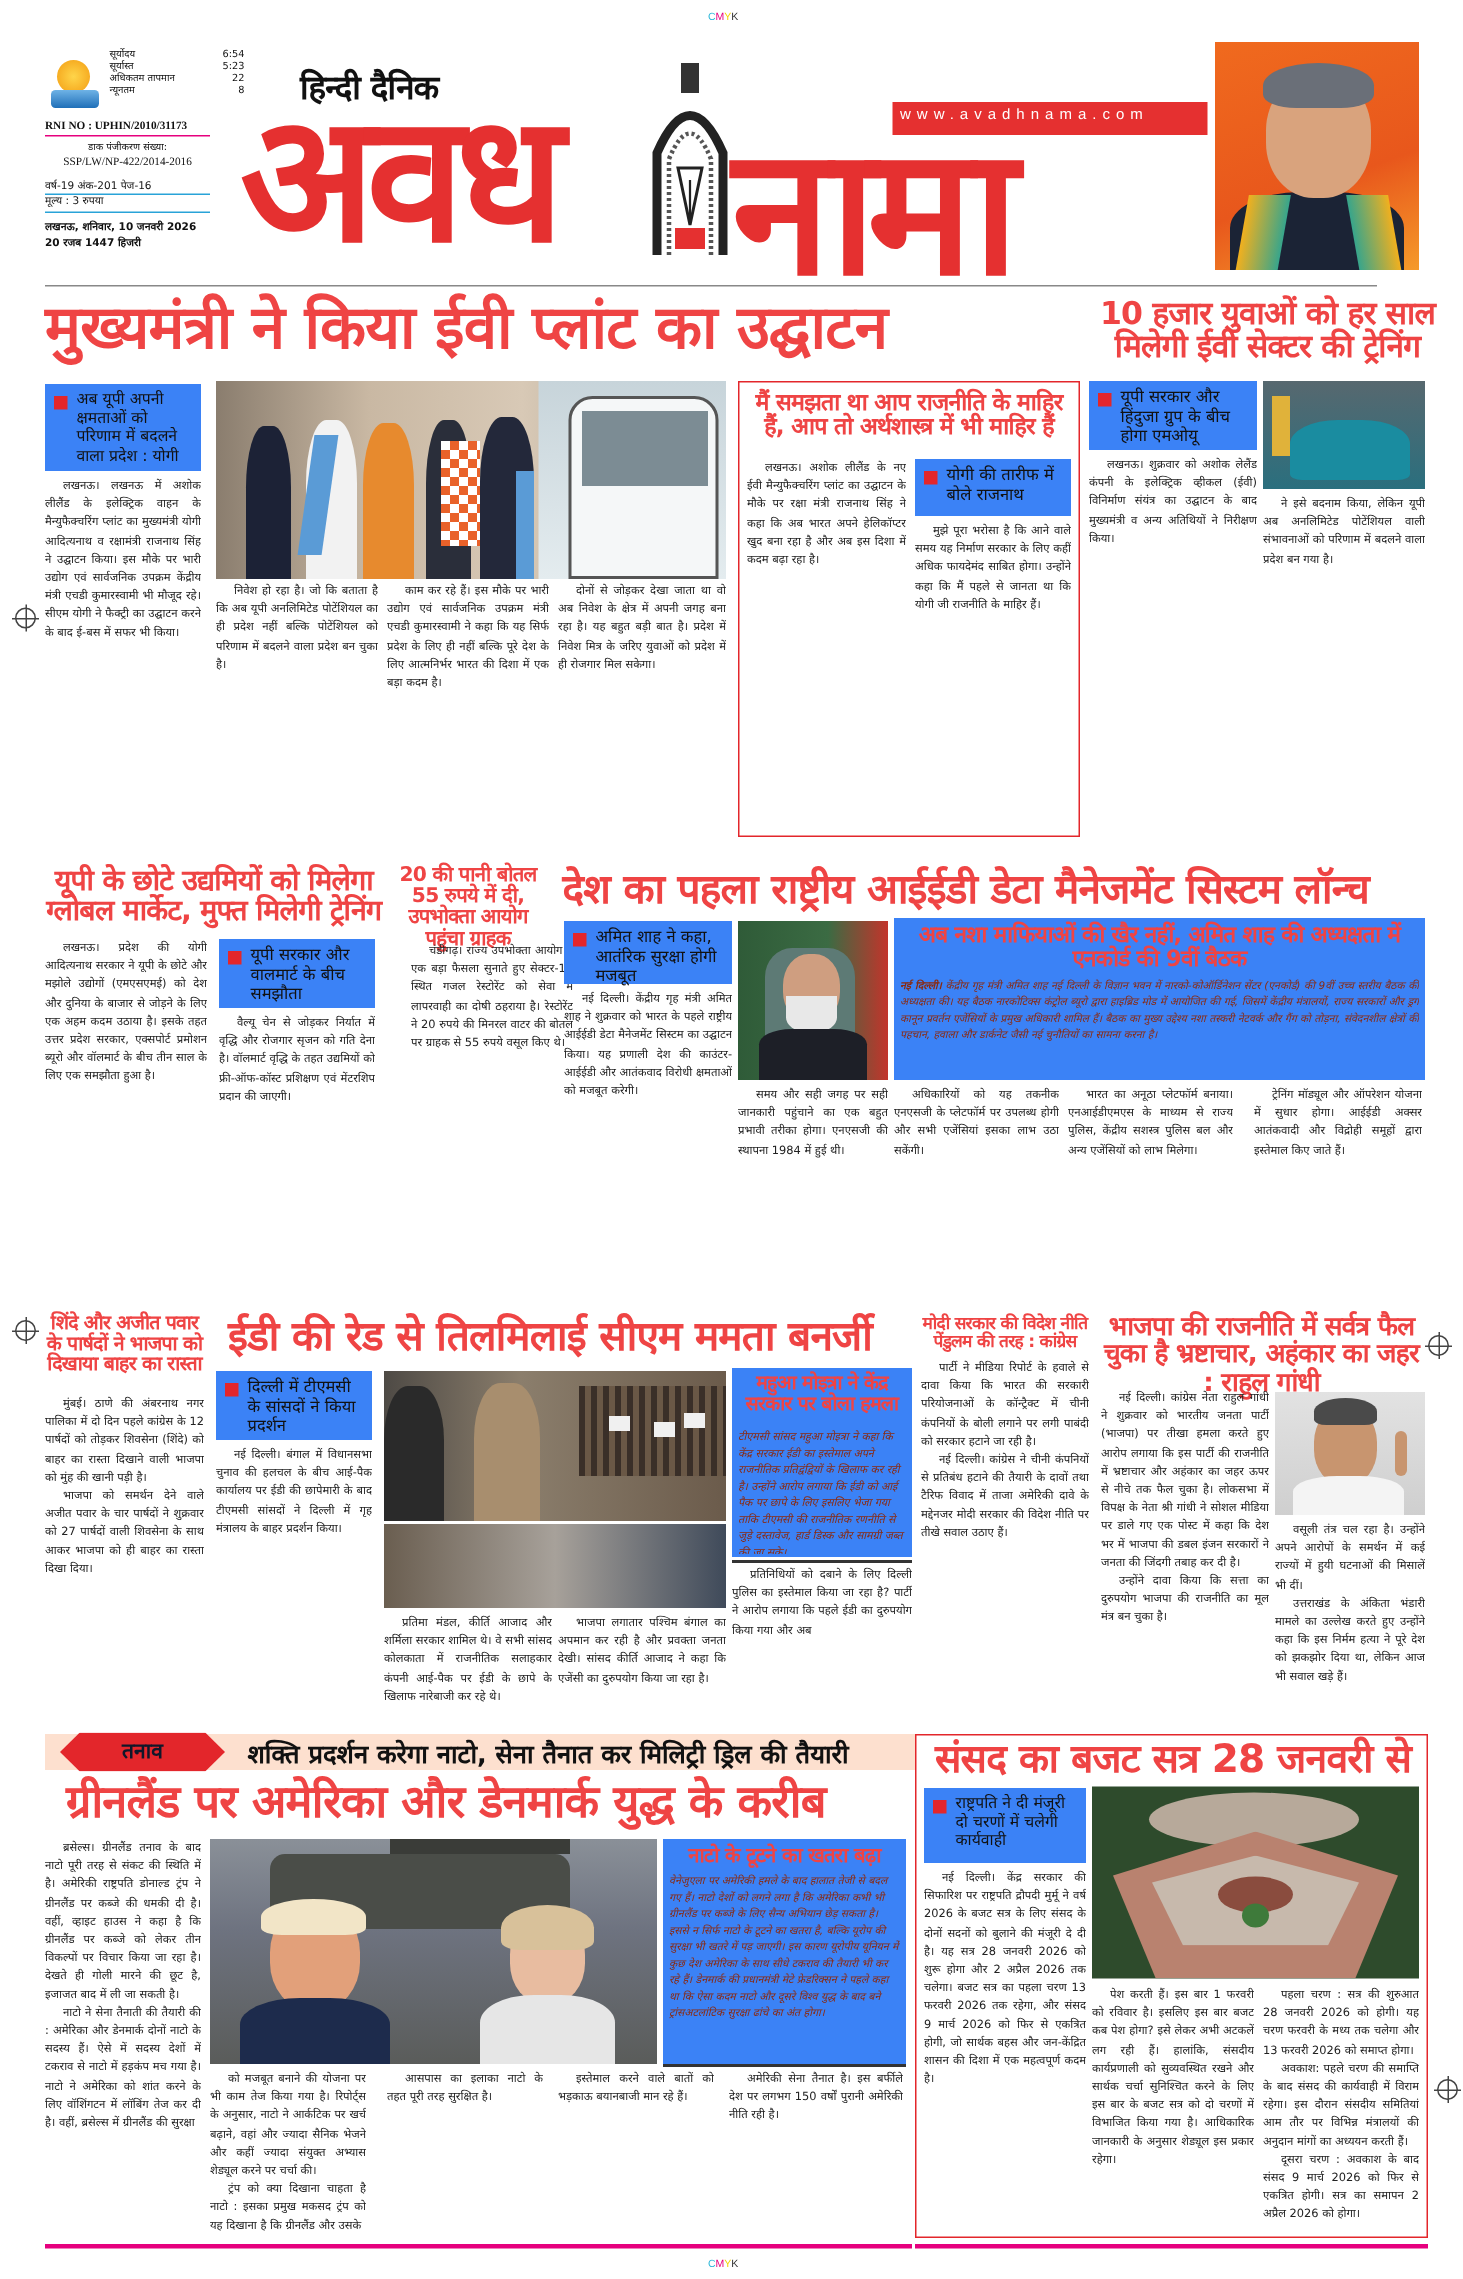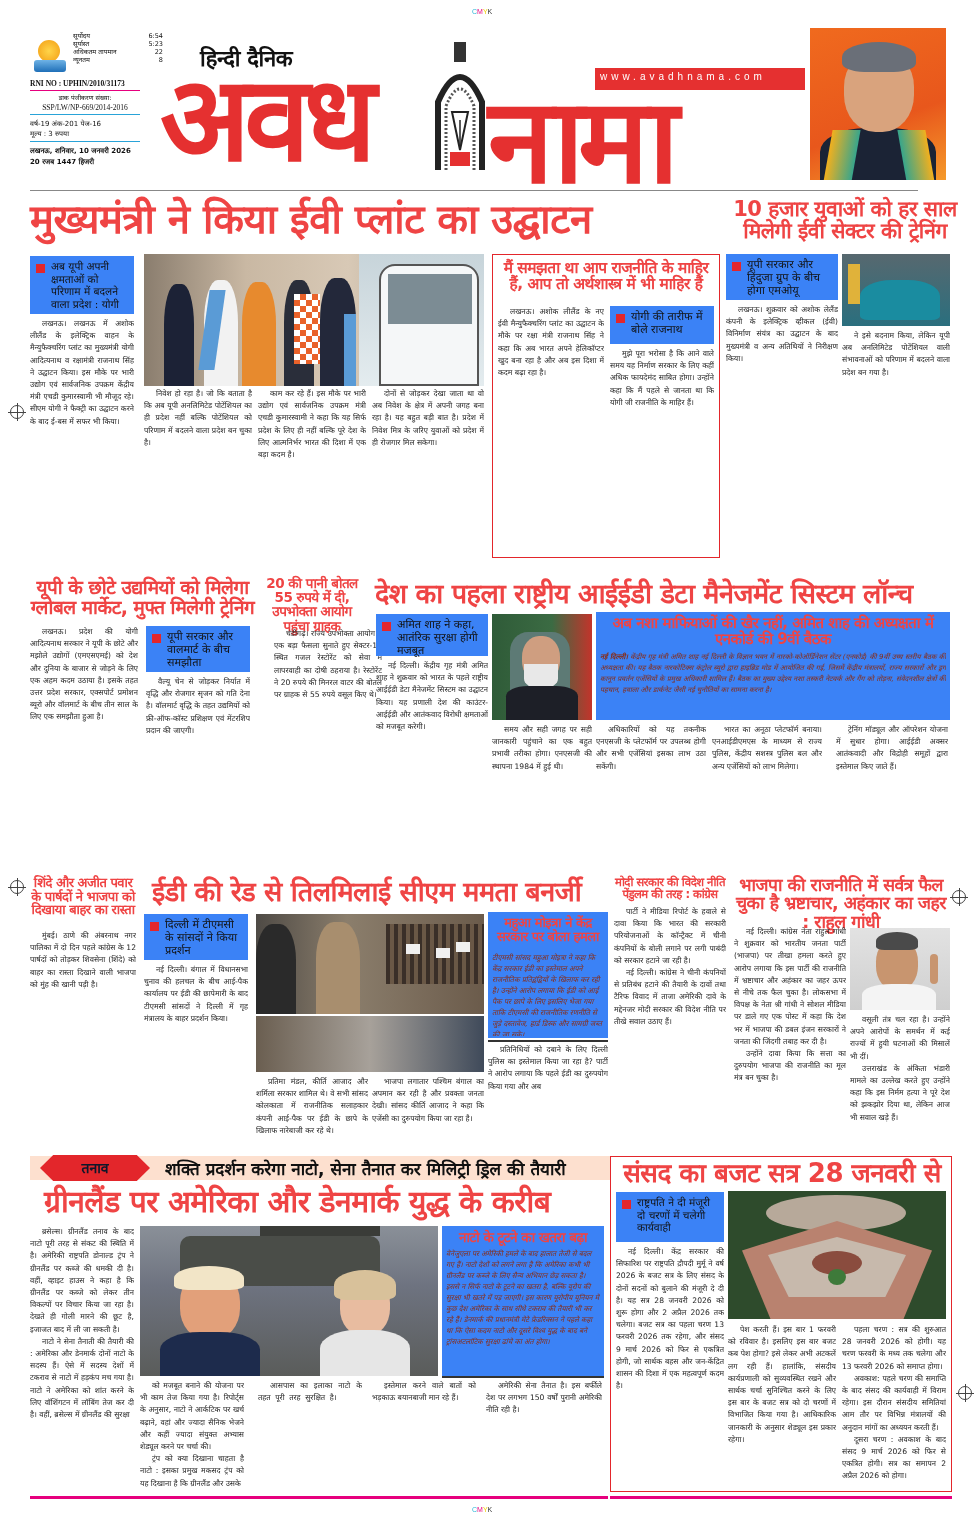--- a/index.html
+++ b/index.html
@@ -7,21 +7,21 @@
   .abs { position: absolute; }
   .cmyk { top: 8px; left: 472px; font-size: 7px; font-family: "Liberation Sans", sans-serif; letter-spacing: 0px; }
   .cmyk .c { color: #29b6d8; } .cmyk .m { color: #e6007e; } .cmyk .y { color: #f2d000; } .cmyk .k { color: #333; }
   .cmyk-bot { top: 1506px; left: 472px; }
   .sun { left: 30px; top: 30px; width: 40px; height: 48px; }
   .sun .disc { position:absolute; left:8px; top:10px; width:22px; height:22px; border-radius:50%; background: radial-gradient(circle,#ffd54a,#f39c12); }
   .sun .wave { position:absolute; left:4px; top:30px; width:32px; height:12px; background: linear-gradient(#6fb3e6,#1f6fb8); border-radius: 3px; }
   .astro { left: 73px; top: 32px; font-size: 6.5px; line-height: 8px; width: 90px; }
   .astro .row { display: flex; justify-content: space-between; }
   .rni { left: 30px; top: 79px; width: 110px; font-family: "Liberation Serif", serif; font-size: 7.5px; font-weight: bold; border-bottom: 1.5px solid #e6007e; padding-bottom: 2px; }
-  .dak { left: 30px; top: 94px; width: 110px; font-size: 6.5px; text-align: center; line-height: 9px; border-bottom: 1.5px solid #29a3d8; padding-bottom: 2px; }
+  .dak { left: 30px; top: 94px; width: 110px; font-size: 6.5px; text-align: center; line-height: 9px; border-bottom: 1.5px solid #29a3d8; padding-bottom: 17px; }
   .dak .num { font-family: "Liberation Serif", serif; font-size: 7.5px; }
   .vol { left: 30px; top: 119px; width: 110px; font-size: 7px; line-height: 10px; border-bottom: 1.5px solid #29a3d8; padding-bottom: 2px; }
   .dateline { left: 30px; top: 146px; width: 120px; font-size: 7px; line-height: 11px; font-weight: bold; }
   .mast-rule { left: 30px; top: 190px; width: 888px; height: 1px; background: #888; }
   .tagline { left: 200px; top: 42px; font-size: 22px; font-weight: bold; letter-spacing: -0.5px; }
   .logo-l { left: 160px; top: 60px; font-size: 118px; font-weight: bold; color: #e53030; line-height: 1; letter-spacing: -6px; }
   .logo-r { left: 488px; top: 60px; font-size: 118px; font-weight: bold; color: #e53030; line-height: 1; letter-spacing: -6px; }
   .redbar { left: 595px; top: 68px; width: 210px; height: 22px; background: #e53030; }
   .url { left: 600px; top: 71px; width: 200px; font-family: "Liberation Sans", sans-serif; color: #fff; font-size: 10px; letter-spacing: 4px; }
   .arch { left: 430px; top: 42px; width: 60px; height: 128px; }
@@ -76,21 +76,21 @@
       <span>22</span>
     </div>
   <div class="row">
       <span>न्यूनतम</span>
       <span>8</span>
     </div>
 </div>
 <div class="abs rni">RNI NO : UPHIN/2010/31173</div>
 <div class="abs dak">
   <div>डाक पंजीकरण संख्या:</div>
-  <div class="num">SSP/LW/NP-669/2014-2016</div>
+  <div class="num">SSP/LW/NP-422/2014-2016</div>
 </div>
 <div class="abs vol">
   <div>वर्ष-19  अंक-201 पेज-16</div>
   <div>मूल्य : 3 रुपया</div>
 </div>
 <div class="abs dateline">
   <div>लखनऊ, शनिवार, 10 जनवरी 2026</div>
   <div>20 रजब 1447 हिजरी</div>
 </div>
 
@@ -224,20 +224,21 @@
   </div>
 
 <div class="abs pinkbox" style="left:596px;top:612px;width:354px;height:108px;"></div>
 <div class="abs h1" style="left:600px;top:616px;width:346px;font-size:15px;text-align:center;">अब नशा माफियाओं की खैर नहीं, अमित शाह की अध्यक्षता में एनकोर्ड की 9वीं बैठक</div>
 <div class="abs body-text" style="left:600px;top:652px;width:346px;height:66px;overflow:hidden;font-size:7px;line-height:11px;color:#8a2a10;font-style:italic;"><b>नई दिल्ली।</b> <span>केंद्रीय गृह मंत्री अमित शाह नई दिल्ली के विज्ञान भवन में नारको-कोऑर्डिनेशन सेंटर (एनकोर्ड) की 9वीं उच्च स्तरीय बैठक की अध्यक्षता की। यह बैठक नारकोटिक्स कंट्रोल ब्यूरो द्वारा हाइब्रिड मोड में आयोजित की गई, जिसमें केंद्रीय मंत्रालयों, राज्य सरकारों और ड्रग कानून प्रवर्तन एजेंसियों के प्रमुख अधिकारी शामिल हैं। बैठक का मुख्य उद्देश्य नशा तस्करी नेटवर्क और गैंग को तोड़ना, संवेदनशील क्षेत्रों की पहचान, हवाला और डार्कनेट जैसी नई चुनौतियों का सामना करना है।</span></div>
 
 <div class="abs crosshair" style="left:10px;top:880px;"></div>
 <div class="abs h1" style="left:30px;top:876px;width:106px;font-size:13px;text-align:center;">शिंदे और अजीत पवार के पार्षदों ने भाजपा को दिखाया बाहर का रास्ता</div>
 <div class="abs body-text" style="left:30px;top:930px;width:106px;height:226px;overflow:hidden;">
     <p>मुंबई। ठाणे की अंबरनाथ नगर पालिका में दो दिन पहले कांग्रेस के 12 पार्षदों को तोड़कर शिवसेना (शिंदे) को बाहर का रास्ता दिखाने वाली भाजपा को मुंह की खानी पड़ी है।</p>
+    <p>भाजपा को समर्थन देने वाले अजीत पवार के चार पार्षदों ने शुक्रवार को 27 पार्षदों वाली शिवसेना के साथ आकर भाजपा को ही बाहर का रास्ता दिखा दिया।</p>
   </div>
 
 <div class="abs h1" style="left:152px;top:878px;font-size:27px;">ईडी की रेड से तिलमिलाई सीएम ममता बनर्जी</div>
 <div class="abs pinkbox boxhead" style="left:144px;top:914px;width:104px;height:46px;font-size:11px;">
   <span class="sq"></span>
     <span>दिल्ली में टीएमसी के सांसदों ने किया प्रदर्शन</span>
 </div>
 <div class="abs body-text" style="left:144px;top:964px;width:104px;height:192px;overflow:hidden;">
     <p>नई दिल्ली। बंगाल में विधानसभा चुनाव की हलचल के बीच आई-पैक कार्यालय पर ईडी की छापेमारी के बाद टीएमसी सांसदों ने दिल्ली में गृह मंत्रालय के बाहर प्रदर्शन किया।</p>
   </div>
@@ -303,21 +304,21 @@
   <div style="position:absolute;left:34px;top:40px;width:70px;height:24px;background:#f2e5c7;border-radius:50% 50% 20% 20%;"></div>
   <div style="position:absolute;left:20px;top:106px;width:100px;height:44px;background:#1d2b4c;border-radius:40% 40% 0 0;"></div>
   <div style="position:absolute;left:200px;top:50px;width:50px;height:60px;background:#e8bca0;border-radius:45%;"></div>
   <div style="position:absolute;left:194px;top:44px;width:62px;height:30px;background:#d8c19a;border-radius:50% 50% 20% 20%;"></div>
   <div style="position:absolute;left:180px;top:104px;width:90px;height:46px;background:#e6e6e6;border-radius:40% 40% 0 0;"></div>
 </div>
 <div class="abs body-text" style="left:140px;top:1380px;width:104px;height:116px;overflow:hidden;">
     <p>को मजबूत बनाने की योजना पर भी काम तेज किया गया है। रिपोर्ट्स के अनुसार, नाटो ने आर्कटिक पर खर्च बढ़ाने, वहां और ज्यादा सैनिक भेजने और कहीं ज्यादा संयुक्त अभ्यास शेड्यूल करने पर चर्चा की।</p>
     <p>ट्रंप को क्या दिखाना चाहता है नाटो : इसका प्रमुख मकसद ट्रंप को यह दिखाना है कि ग्रीनलैंड और उसके</p>
   </div>
-<div class="abs body-text" style="left:258px;top:1380px;width:104px;height:116px;overflow:hidden;font-family:Liberation Mono, monospace;">
+<div class="abs body-text" style="left:258px;top:1380px;width:104px;height:116px;overflow:hidden;">
     <p>आसपास का इलाका नाटो के तहत पूरी तरह सुरक्षित है।</p>
   </div>
 <div class="abs body-text" style="left:372px;top:1380px;width:104px;height:116px;overflow:hidden;">
     <p>इस्तेमाल करने वाले बातों को भड़काऊ बयानबाजी मान रहे हैं।</p>
   </div>
 <div class="abs body-text" style="left:486px;top:1380px;width:116px;height:116px;overflow:hidden;">
     <p>अमेरिकी सेना तैनात है। इस बर्फीले देश पर लगभग 150 वर्षों पुरानी अमेरिकी नीति रही है।</p>
   </div>
 <div class="abs pinkbox" style="left:442px;top:1226px;width:162px;height:150px;"></div>
 <div class="abs h1" style="left:446px;top:1230px;width:154px;font-size:13.5px;text-align:center;">नाटो के टूटने का खतरा बढ़ा</div>

